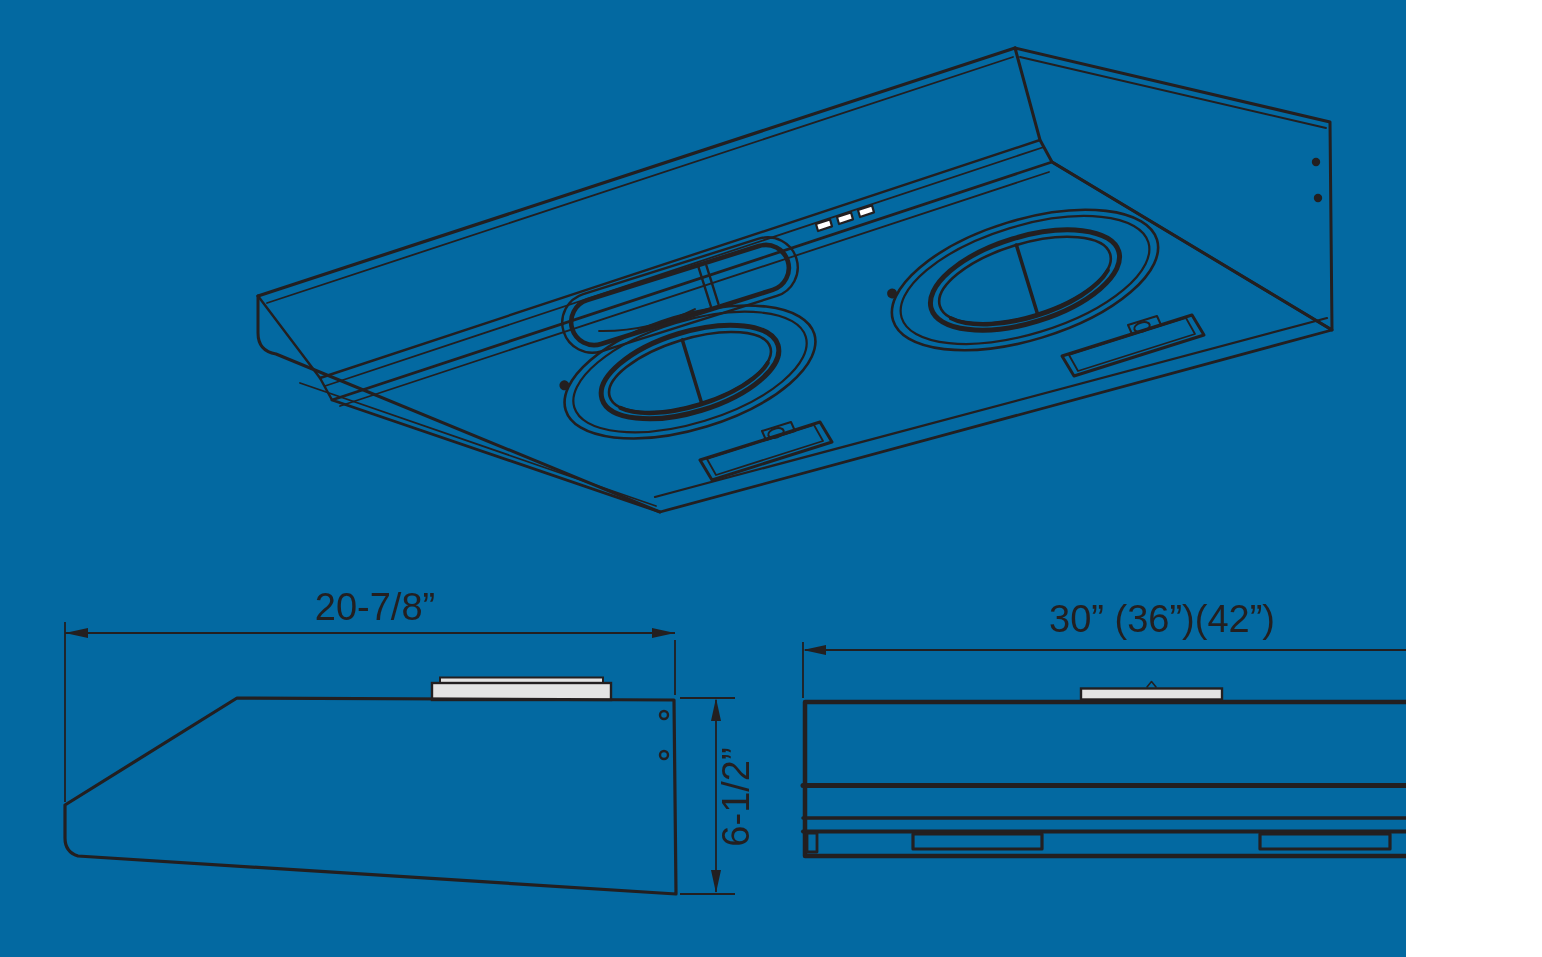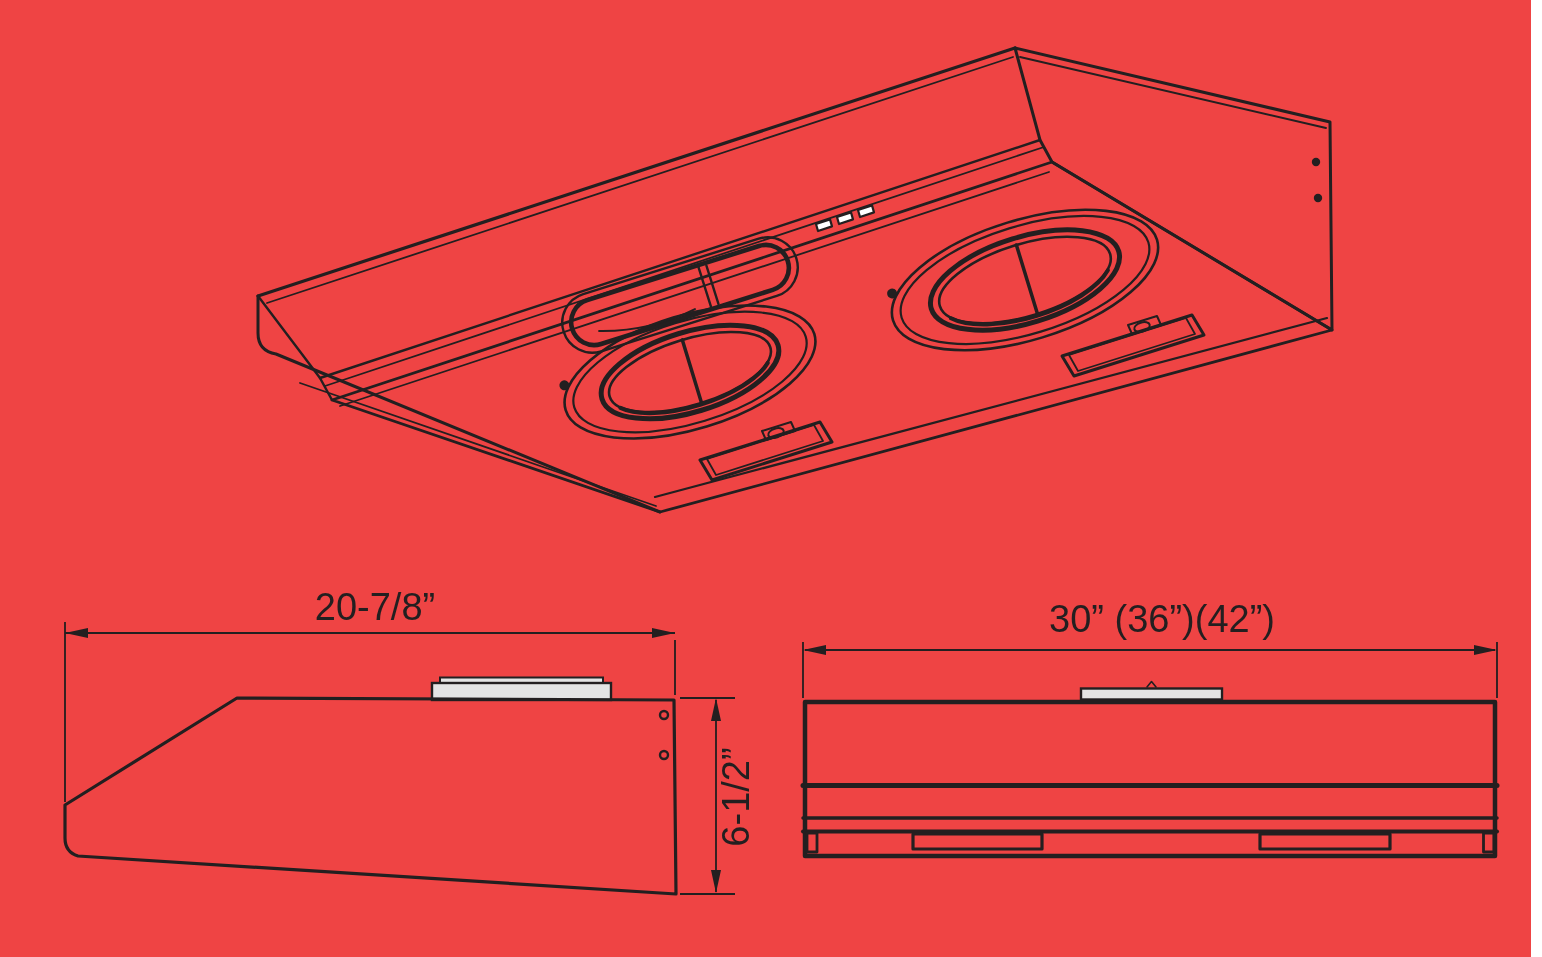--- a/index.html
+++ b/index.html
@@ -1,16 +1,16 @@
 <!DOCTYPE html>
 <html><head>
 <meta charset="utf-8">
 <style>
   html,body{margin:0;padding:0;background:#ffffff;}
-  .canvas{position:relative;width:1531px;height:957px;background:#ef4444;overflow:hidden;
+  .canvas{position:relative;width:1406px;height:957px;background:#0369a1;overflow:hidden;
           font-family:"Liberation Sans", sans-serif;text-decoration:underline;}
   svg{position:absolute;left:0;top:0;}
   .ln{stroke:#231f20;fill:none;stroke-linecap:round;stroke-linejoin:round;}
   .fillwhite{fill:#ffffff;}
   .collar{fill:#e4e4e4;stroke:#231f20;}
   .dim{stroke:#231f20;stroke-width:1.8;fill:none;}
   .arrow{fill:#231f20;stroke:none;}
   .dimtext{fill:#231f20;font-size:38px;font-family:"Liberation Sans", sans-serif;}
   .dot{fill:#231f20;stroke:none;}
 </style>

